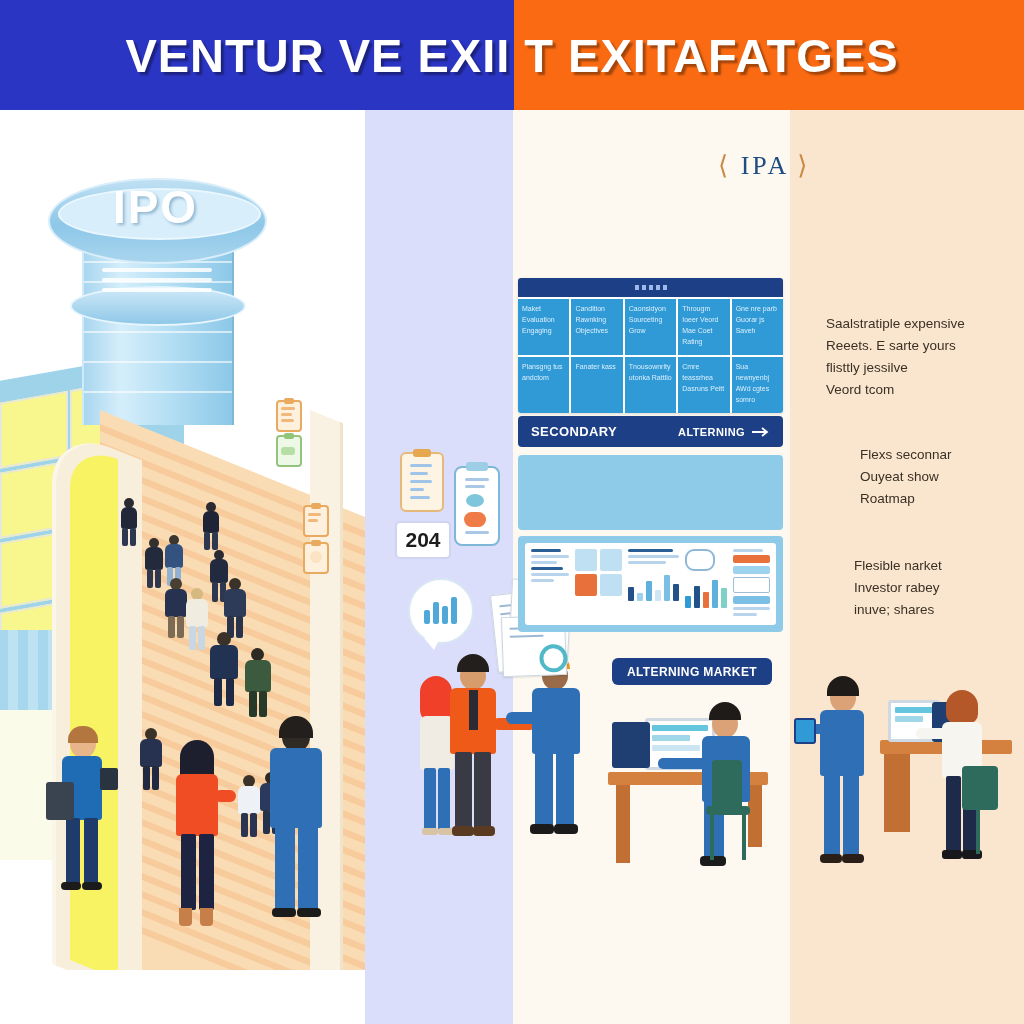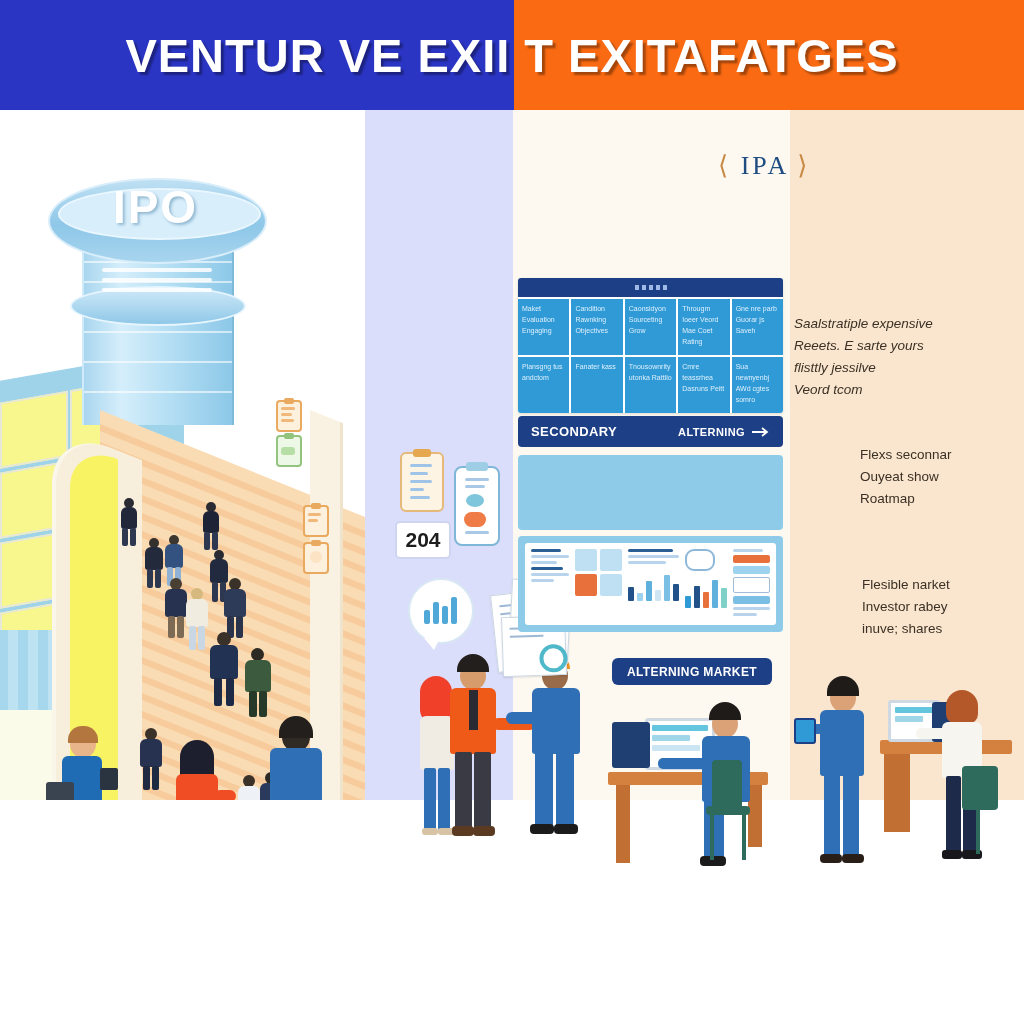--- a/index.html
+++ b/index.html
@@ -16,21 +16,21 @@
   .hdr-right{flex:1;height:110px;background:#f96a12;}
   .hdr-title{
     position:absolute;left:0;top:0;width:1024px;height:110px;
     display:flex;align-items:center;justify-content:center;
     color:#ffffff;font-weight:bold;font-size:47px;letter-spacing:1px;
     text-shadow:3px 3px 2px rgba(0,0,0,0.35);
     white-space:nowrap;
   }
 
   
-  .panel{position:absolute;top:110px;height:690px;padding-left:8px;}
+  .panel{position:absolute;top:110px;height:914px;padding-left:8px;}
   #panel-ipo{left:0;width:365px;background:#ffffff;}
   #panel-mid{left:365px;width:148px;background:#dbdefa;}
   #panel-dash{left:513px;width:277px;background:#fdf9f1;}
   #panel-market{left:790px;width:234px;background:#fae6cf;}
 
   
   .tower{position:absolute;left:48px;top:50px;width:215px;height:260px;}
   .tower-cap{
     position:absolute;left:0;top:18px;width:215px;height:82px;border-radius:50%;
     background:linear-gradient(180deg,#bfe0f3 0%,#8ec7e8 55%,#a8d5ee 100%);
@@ -184,23 +184,23 @@
 
   
   .ipa{
     position:absolute;left:718px;top:150px;
     font-family:"Liberation Serif", serif;font-size:26px;color:#1f4d82;letter-spacing:3px;
   }
   .ipa .br{color:#c98a46;}
 
   
   .rtext{position:absolute;font-size:13.5px;line-height:1.62;color:#3a3024;}
-  #rt1{left:794px;top:313px;font-style:italic;}
+  #rt1{left:826px;top:313px;}
   #rt2{left:860px;top:444px;}
-  #rt3{left:854px;top:574px;margin-left:8px;}
+  #rt3{left:854px;top:555px;}
 
   
   .paper{position:absolute;background:#ffffff;border:1px solid #c9d6e2;box-shadow:0 1px 2px rgba(0,0,0,.12);}
   .paper .l{position:absolute;left:7px;height:2px;background:#9cb8d4;border-radius:1px;}
 
   
   .desk{position:absolute;background:#d4803f;border-radius:2px;}
   .desk-leg{position:absolute;background:#c26f33;}
   .monitor{position:absolute;background:#ffffff;border:3px solid #cfd9e3;border-radius:3px;}
   .monitor.dark{background:#1f3f72;border-color:#1f3f72;}

